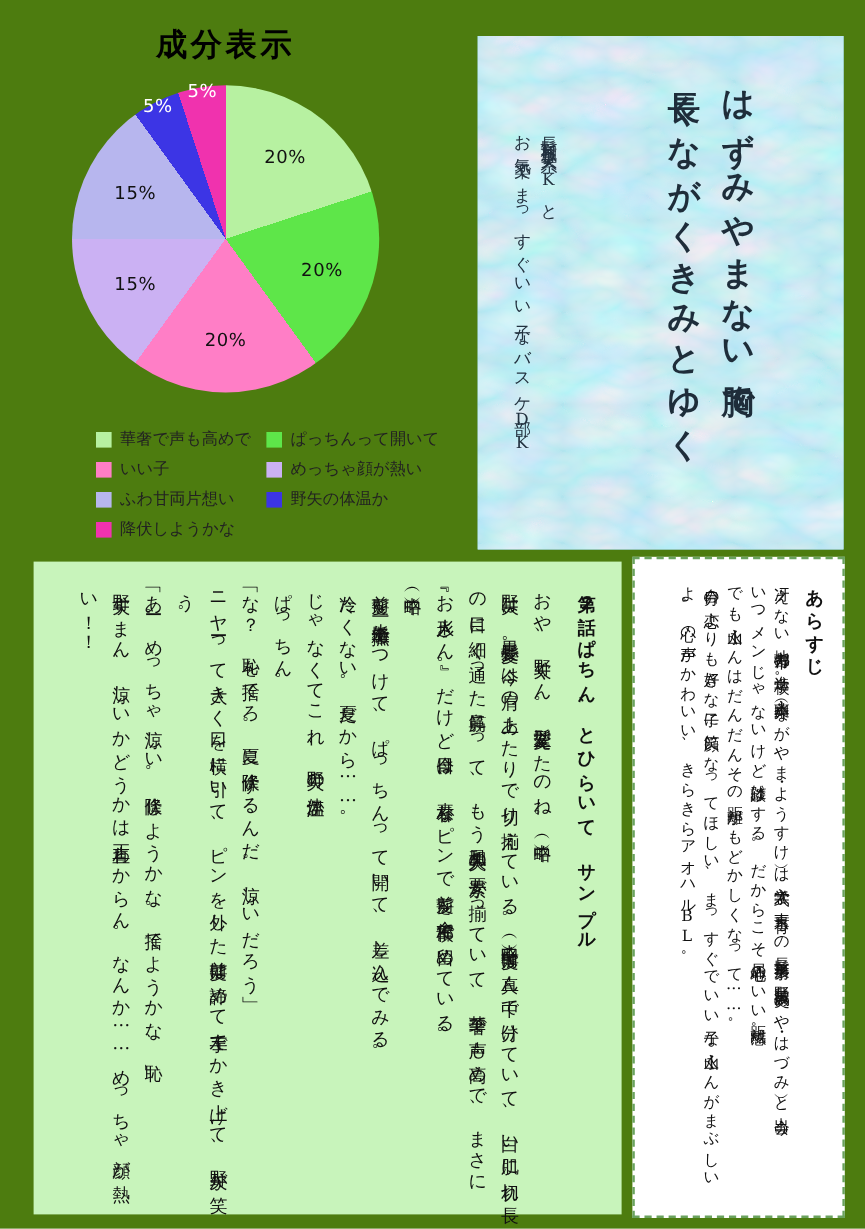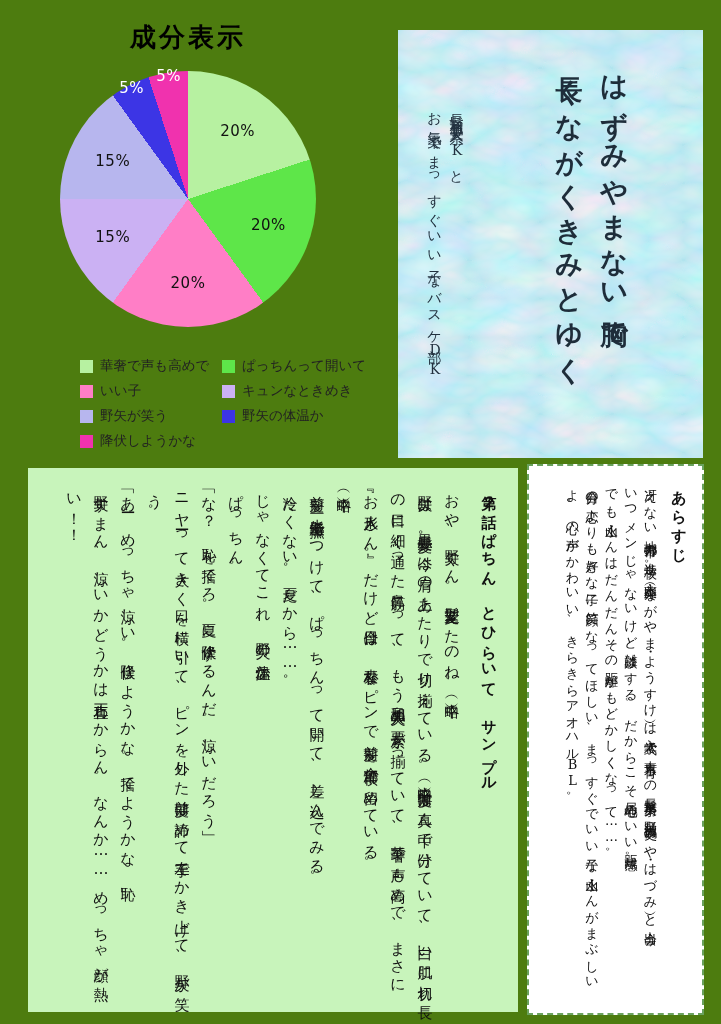--- a/index.html
+++ b/index.html
@@ -110,25 +110,25 @@
         <li>
           <span class="swatch" style="background: rgb(94, 230, 73);"></span>
           <span>ぱっちんって開いて</span>
         </li>
         <li>
           <span class="swatch" style="background: rgb(255, 126, 198);"></span>
           <span>いい子</span>
         </li>
         <li>
           <span class="swatch" style="background: rgb(203, 177, 243);"></span>
-          <span>キュンなときめき</span>
+          <span>めっちゃ顔が熱い</span>
         </li>
         <li>
           <span class="swatch" style="background: rgb(183, 182, 238);"></span>
-          <span>野矢が笑う</span>
+          <span>ふわ甘両片想い</span>
         </li>
         <li>
           <span class="swatch" style="background: rgb(60, 53, 229);"></span>
           <span>野矢の体温か</span>
         </li>
         <li>
           <span class="swatch" style="background: rgb(240, 50, 174);"></span>
           <span>降伏しようかな</span>
         </li>
       </ul>

